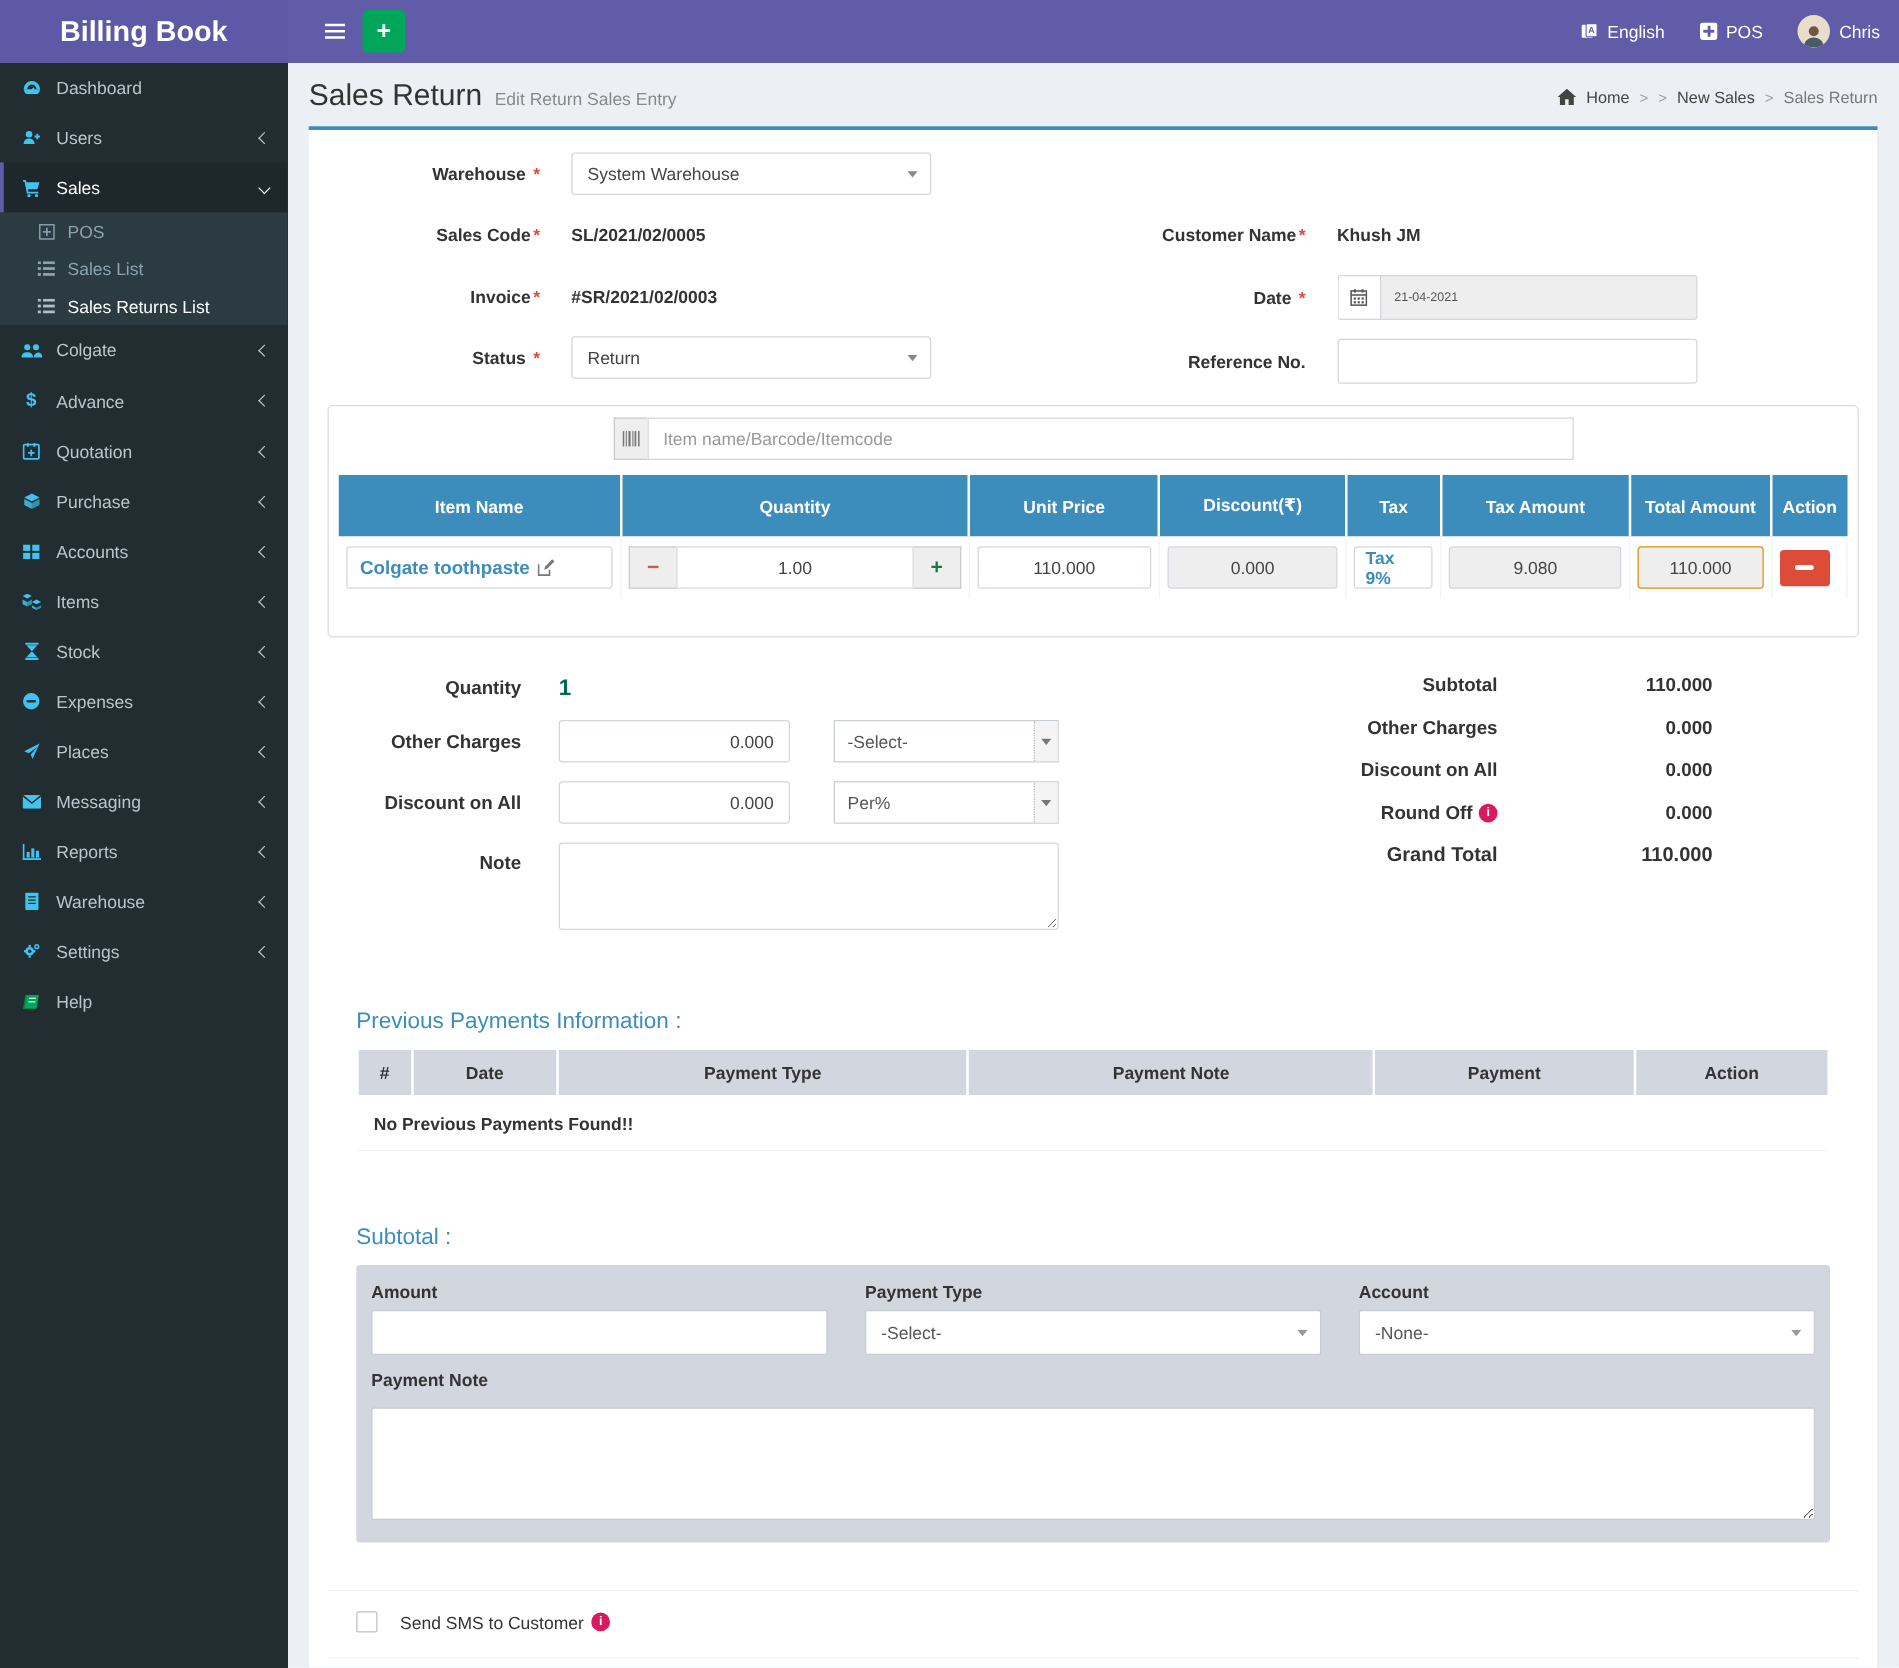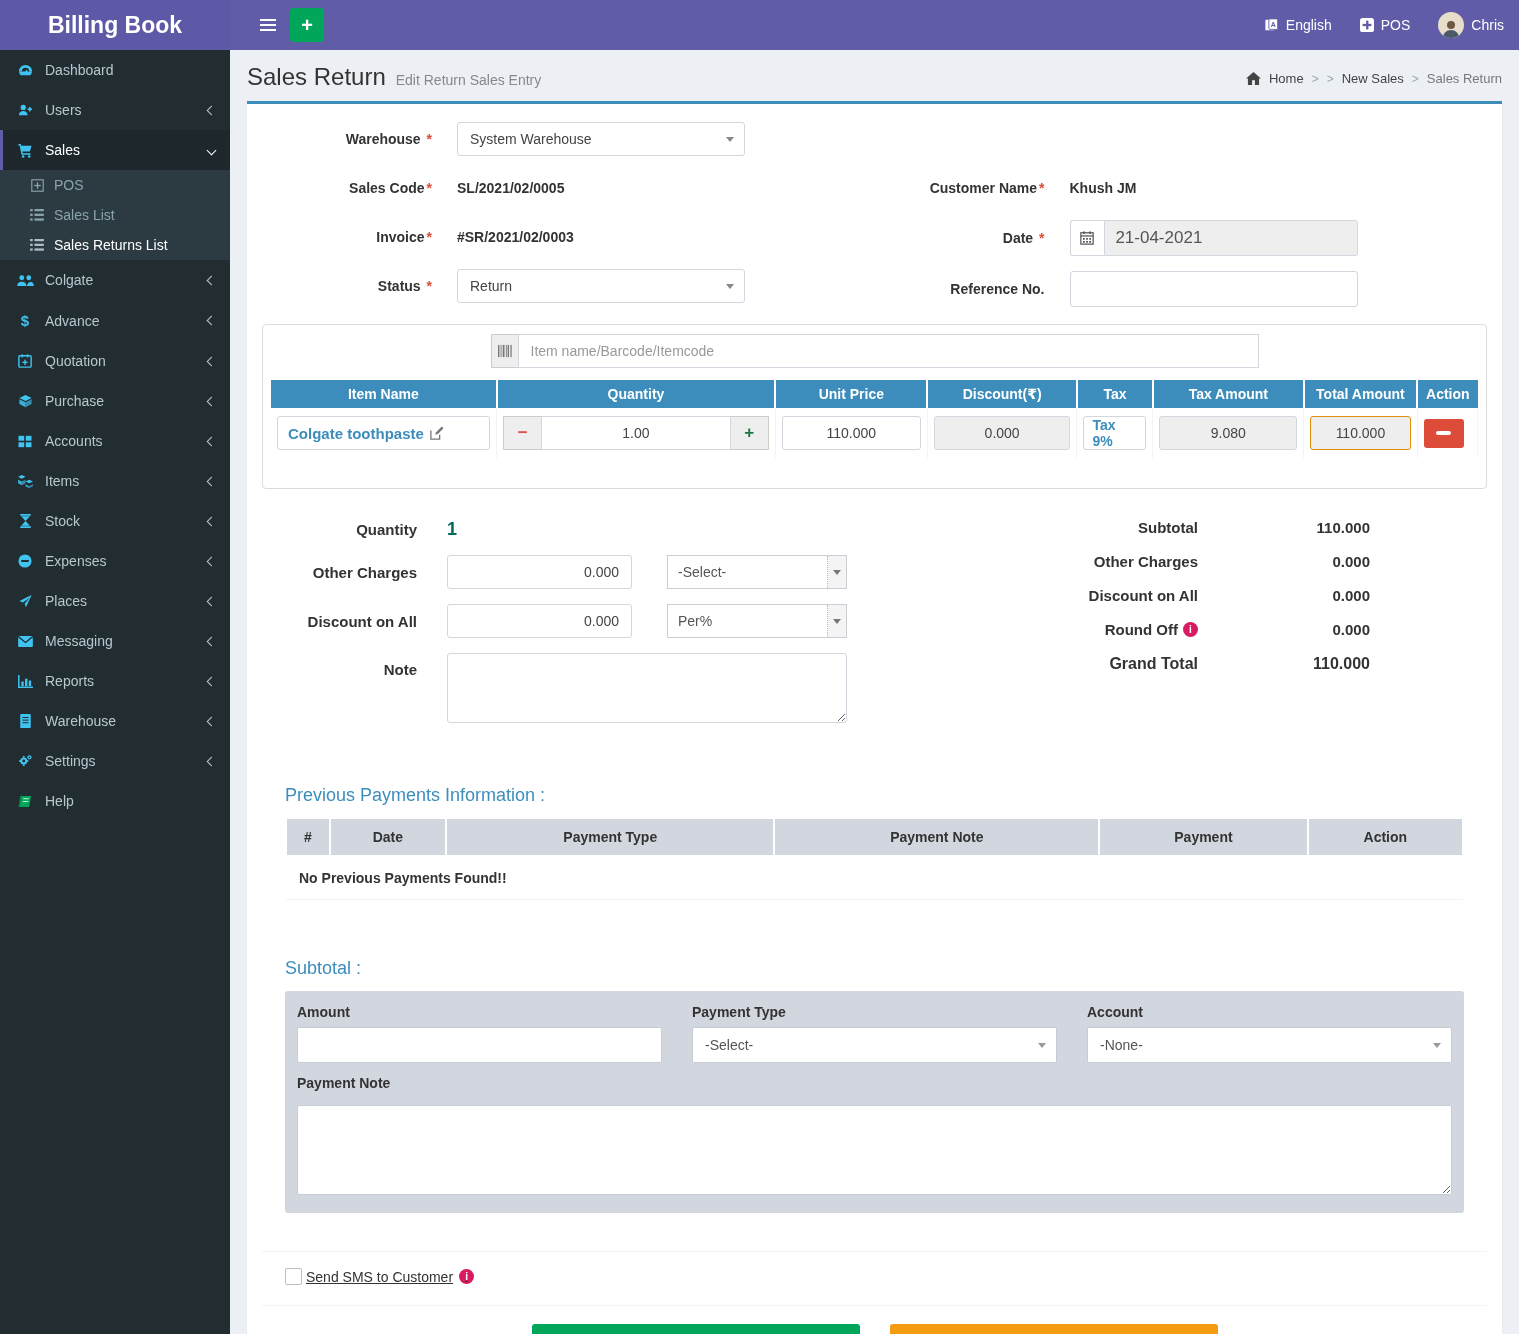--- a/index.html
+++ b/index.html
@@ -44,34 +44,34 @@
   
   .form-grid { display:flex; flex-wrap:wrap; }
   .fcol { width:50%; }
   .frow { display:flex; align-items:center; margin-bottom:15px; min-height:34px; }
   .flabel { width:195px; text-align:right; padding-right:25px; font-weight:bold; font-size:14px; color:#333; }
   .req { color:#dd4b39; margin-left:2px; }
   .ffield { width:288px; }
   .fvalue { font-weight:bold; color:#333; }
   .selectbox { position:relative; border:1px solid #d2d6de; border-radius:3px; height:34px; line-height:32px; padding:0 24px 0 12px; color:#444; background:#fff; cursor:pointer; }
   .selectbox:after { content:""; position:absolute; right:10px; top:14px; border-left:4px solid transparent; border-right:4px solid transparent; border-top:5px solid #888; }
-  .inputbox { width:100%; height:34px; border:1px solid #d2d6de; border-radius:3px; padding:17px 10px; font-size:17px; color:#555; font-family:inherit; }
+  .inputbox { width:100%; height:34px; border:1px solid #d2d6de; border-radius:3px; padding:17px 10px; font-size:10px; color:#555; font-family:inherit; }
   .input-group { display:flex; }
   .addon { width:40px; border:1px solid #d2d6de; border-right:none; border-radius:3px 0 0 3px; background:#fff; display:flex; align-items:center; justify-content:center; }
   .input-group .inputbox { border-radius:0 3px 3px 0; background:#eee; }
 
   
   .item-panel { border:1px solid #d8dce3; border-radius:4px; margin:2px 0 0 0; padding:9px 8px 30px 8px; }
   .search-group { display:flex; width:768px; margin:0 auto 12px auto; }
   .search-addon { width:27px; background:#eee; border:1px solid #ccc; border-right:none; display:flex; align-items:center; justify-content:center; }
   .search-input { flex:1; height:34px; border:1px solid #d2d6de; padding:0 12px; font-size:14px; color:#555; font-family:inherit; }
   .search-input::placeholder { color:#999; }
 
   table.items { width:100%; border-collapse:collapse; table-layout:fixed; }
-  table.items th { background:#3c8dbc; color:#fff; font-weight:bold; font-size:14px; padding:6px 4px; border-right:2px solid #fff; }
+  table.items th { background:#3c8dbc; color:#fff; font-weight:bold; font-size:14px; padding:16px 4px; border-right:2px solid #fff; }
   table.items th:last-child { border-right:none; }
   table.items td { padding:8px 6px; vertical-align:middle; border-right:1px solid #f4f4f4; }
   .itemname-box { border:1px solid #d2d6de; border-radius:3px; height:34px; display:flex; align-items:center; padding:0 10px; gap:6px; }
   .itemname-box .lnk { color:#3c8dbc; font-weight:bold; font-size:15px; white-space:nowrap; overflow:hidden; }
   .qty-group { display:flex; height:34px; }
   .qty-btn { width:38px; background:#eee; border:1px solid #ccc; font-size:17px; font-weight:bold; cursor:pointer; }
   .qty-btn.minus { color:#d9534f; border-right:none; }
   .qty-btn.plus { color:#1a7a3c; border-left:none; }
   .qty-input { flex:1; border:1px solid #d2d6de; text-align:center; font-size:14px; color:#444; font-family:inherit; }
   .cell-input { width:100%; height:34px; border:1px solid #d2d6de; border-radius:3px; text-align:center; font-size:14px; color:#444; font-family:inherit; }
@@ -111,21 +111,21 @@
   .pay-panel { background:#d2d6de; border-radius:3px; padding:13px 12px 15px 12px; margin-top:12px; }
   .pay-cols { display:flex; gap:30px; }
   .pay-col { flex:1; }
   .pay-label { font-weight:bold; font-size:14px; color:#333; margin-bottom:7px; }
   .pay-input { width:100%; height:36px; border:1px solid #c6ccd4; border-radius:2px; padding:0 10px; font-size:14px; font-family:inherit; }
   .pay-select { position:relative; height:36px; line-height:34px; background:#fff; border:1px solid #c6ccd4; border-radius:2px; padding:0 24px 0 12px; color:#555; cursor:pointer; }
   .pay-select:after { content:""; position:absolute; right:10px; top:15px; border-left:4px solid transparent; border-right:4px solid transparent; border-top:5px solid #999; }
   .pay-note-ta { width:100%; height:90px; border:1px solid #c6ccd4; border-radius:2px; font-family:inherit; font-size:14px; padding:6px 10px; margin-top:7px; resize:both; background:#fff; }
 
   
-  .sms-row { margin-top:38px; border-top:1px solid #f4f4f4; padding:16px 23px 20px 23px; display:flex; align-items:center; gap:4px; border-bottom:1px solid #f4f4f4;text-decoration:underline; }
+  .sms-row { margin-top:38px; border-top:1px solid #f4f4f4; padding:16px 23px 20px 23px; display:flex; align-items:center; gap:18px; border-bottom:1px solid #f4f4f4; }
   .checkbox { width:17px; height:17px; border:1px solid #b9bfc7; border-radius:2px; background:#fff; cursor:pointer; }
   .sms-label { font-size:14px; color:#333; display:flex; align-items:center; gap:6px; }
   .btn-row { padding:18px 0 20px 0; display:flex; justify-content:center; gap:30px; }
   .btn { width:328px; height:32px; border:none; border-radius:3px; color:#fff; font-size:14px; font-family:inherit; cursor:pointer; }
   .btn.update { background:#00a65a; }
   .btn.close { background:#f39c12; }
 
   svg { display:block; }
 </style>
 </head>

